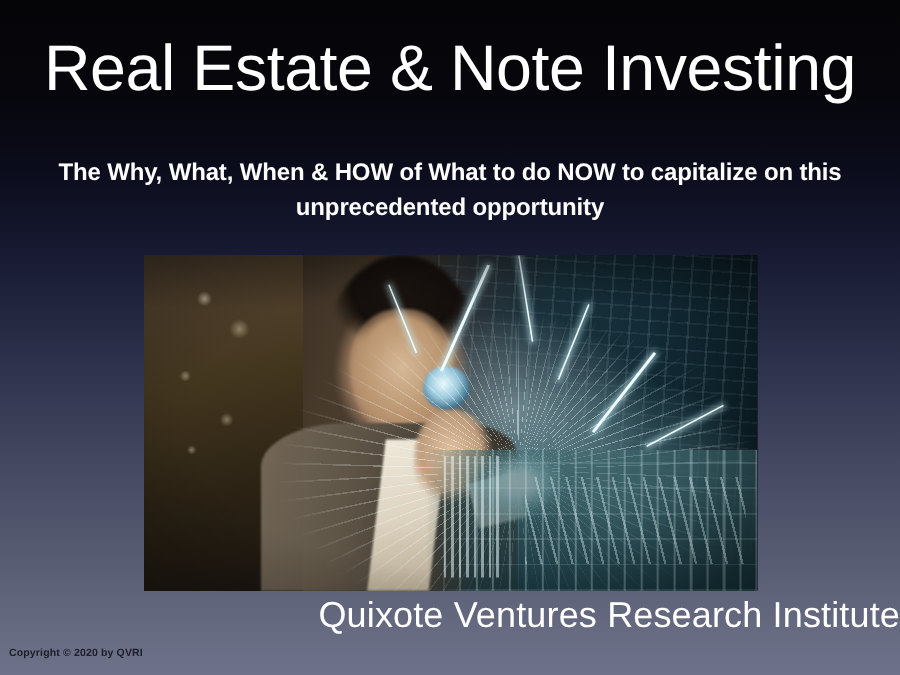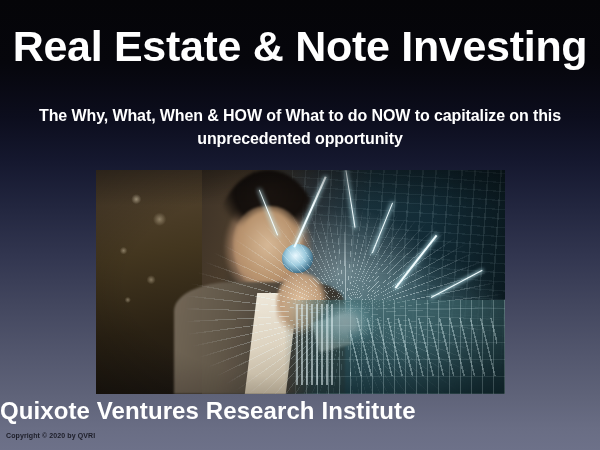--- a/index.html
+++ b/index.html
@@ -29,21 +29,21 @@
 
   
   .title {
     position: absolute;
     top: 23px;
     left: 0;
     width: 600px;
     text-align: center;
     color: #ffffff;
     font-size: 43px;
-    font-weight: bold;
+    font-weight: normal;
     letter-spacing: -0.3px;
     line-height: 1.08;
     white-space: nowrap;
   }
 
   
   .subtitle {
     position: absolute;
     top: 105px;
     left: 28px;
@@ -217,24 +217,24 @@
       radial-gradient(ellipse 82% 82% at 50% 50%, rgba(0,0,0,0) 52%, rgba(0,0,0,0.42) 100%),
       linear-gradient(180deg, rgba(0,0,0,0.30) 0%, rgba(0,0,0,0) 16%);
   }
 
   
   .institute {
     position: absolute;
     top: 397px;
     left: 0;
     width: 600px;
-    text-align: left;
+    text-align: right;
     color: #ffffff;
     font-size: 24px;
-    font-weight: 700;
+    font-weight: 400;
     letter-spacing: 0.1px;
     white-space: nowrap;
   }
 
   
   .copyright {
     position: absolute;
     left: 6px;
     top: 432px;
     color: #1c1d28;

